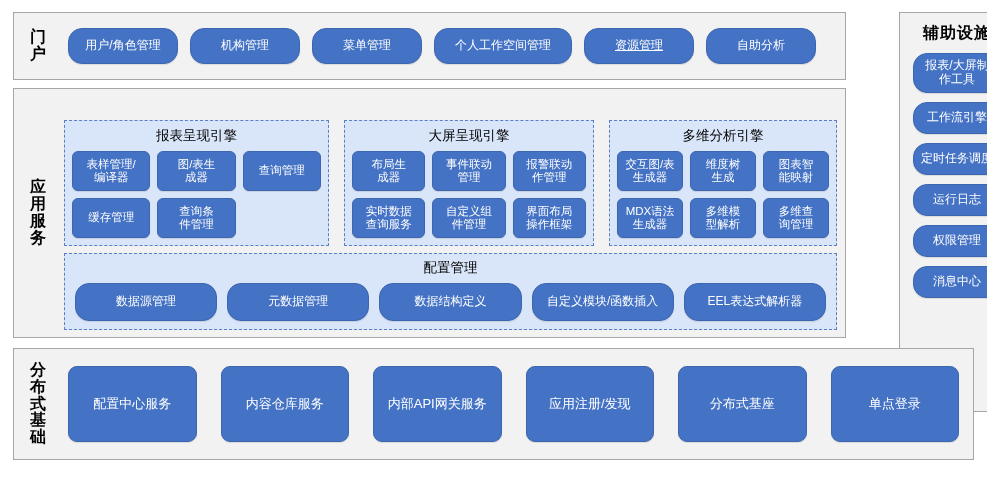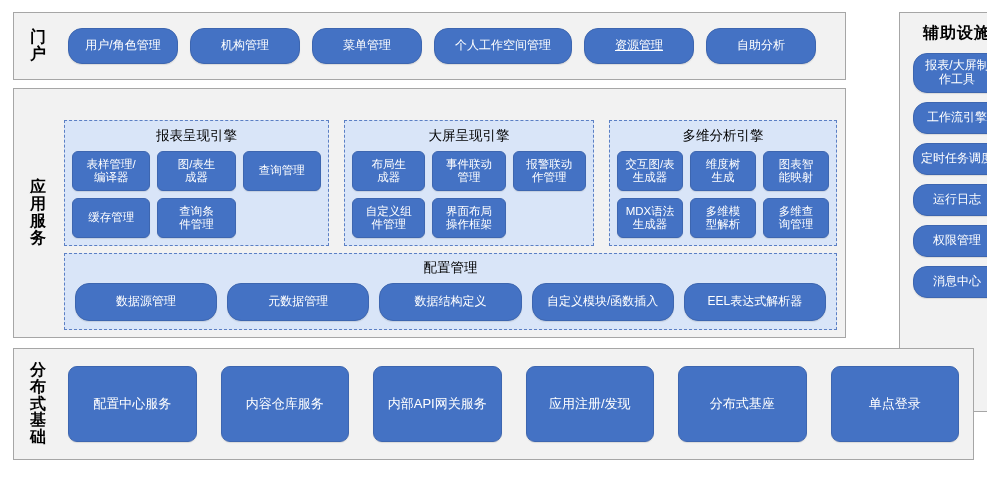--- a/index.html
+++ b/index.html
@@ -183,20 +183,22 @@
         </div>
         <div class="dashpanel" id="panel-screen">
           <div class="dp-title">大屏呈现引擎</div>
           <div class="dp-grid" id="grid-screen">
               <div class="btn small">布局生
 成器</div>
               <div class="btn small">事件联动
 管理</div>
               <div class="btn small">报警联动
 作管理</div>
+              <div class="btn small">实时数据
+查询服务</div>
               <div class="btn small">自定义组
 件管理</div>
               <div class="btn small">界面布局
 操作框架</div>
             </div>
         </div>
         <div class="dashpanel" id="panel-olap">
           <div class="dp-title">多维分析引擎</div>
           <div class="dp-grid" id="grid-olap">
               <div class="btn small">交互图/表

